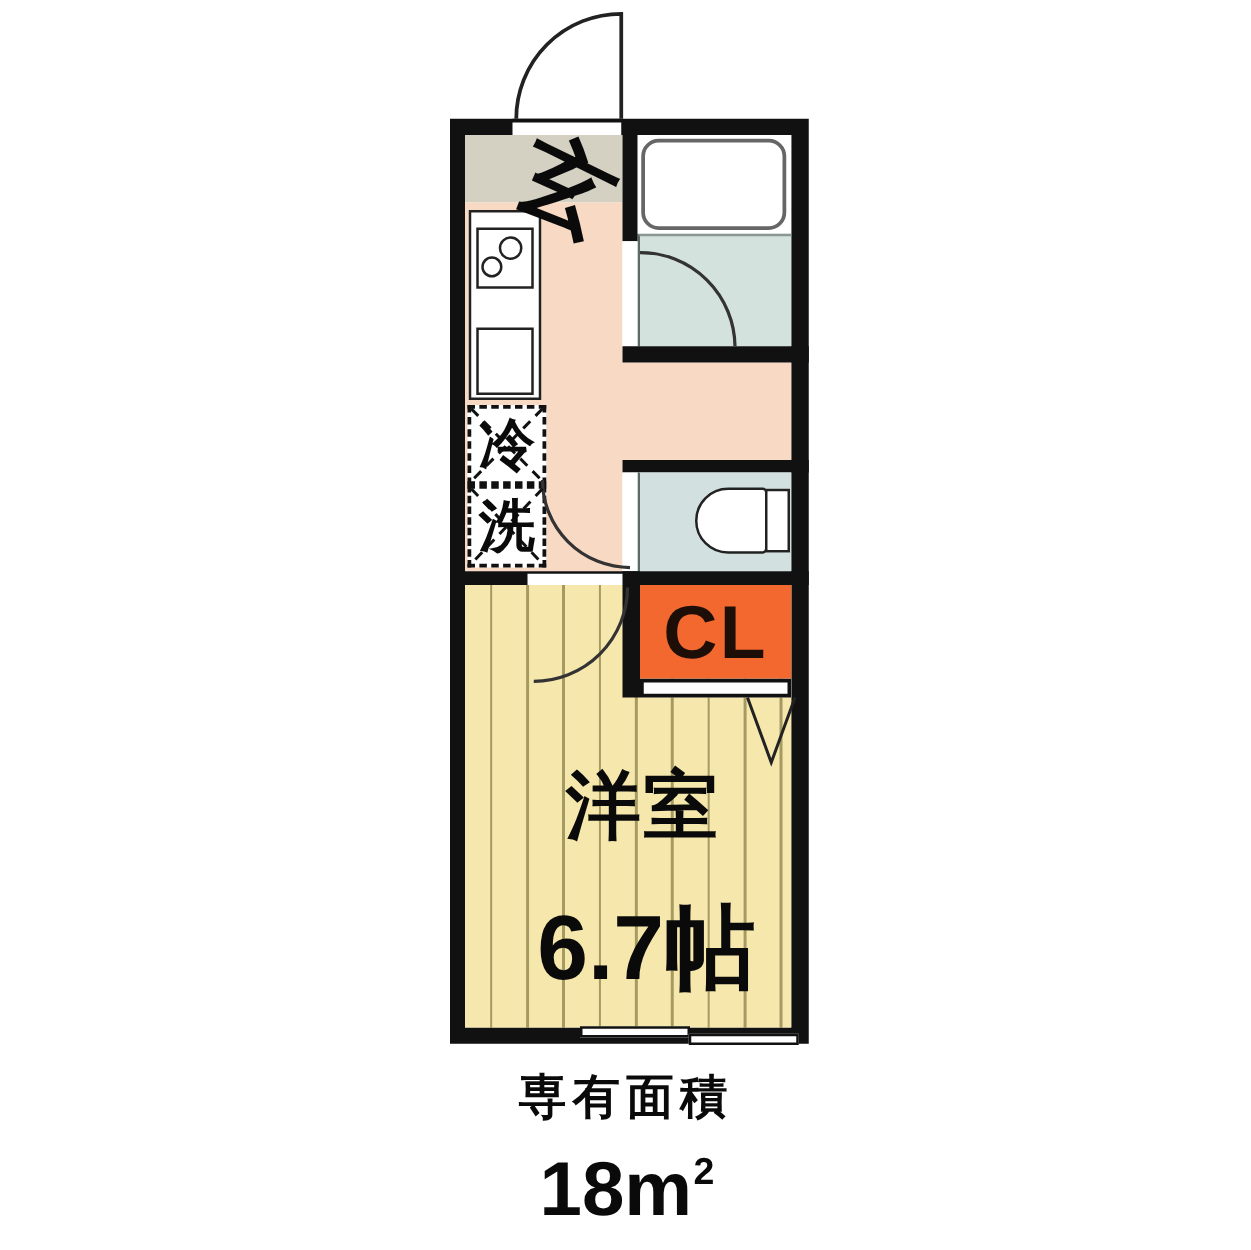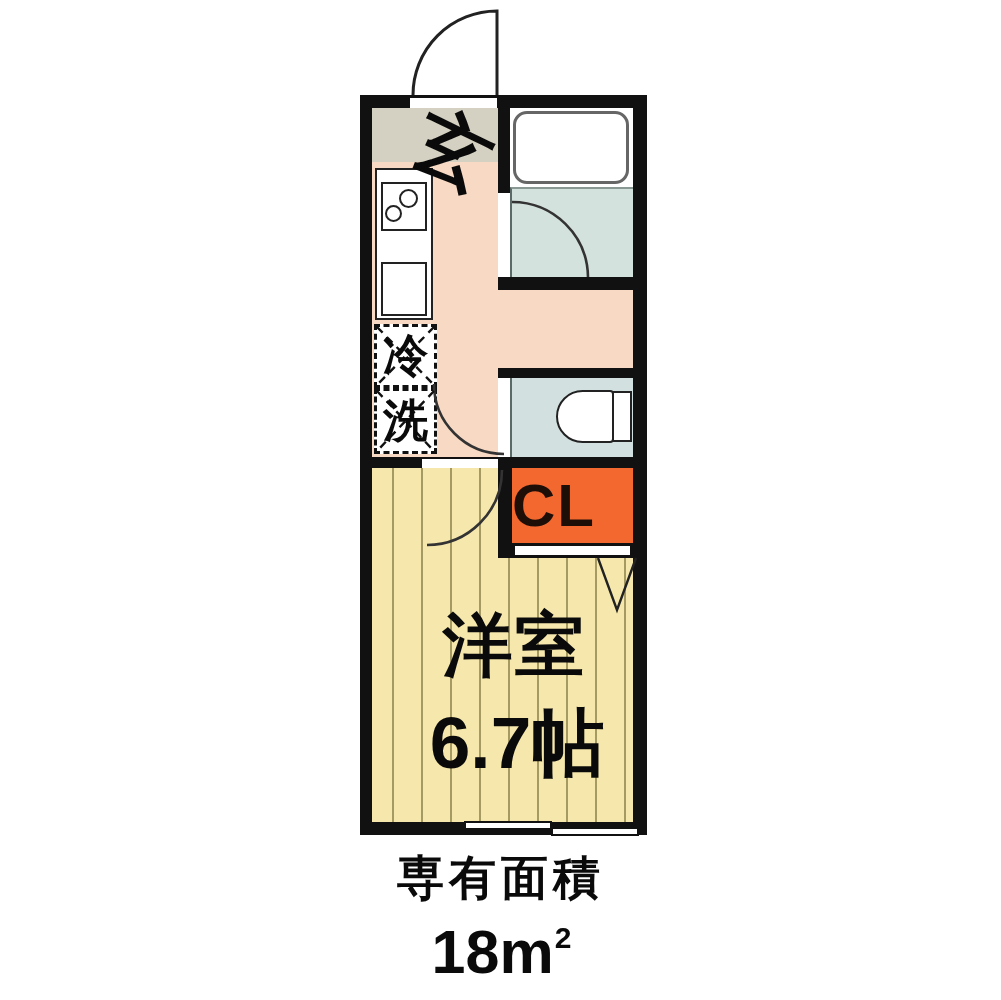--- a/index.html
+++ b/index.html
@@ -29,21 +29,21 @@
   .toilet-bowl{left:556px;top:390px;width:58px;height:53px;background:#fff;border:2.5px solid #222;border-radius:27px 4px 4px 27px / 27px 4px 4px 27px;}
   .room-wall-top{left:360px;top:457px;width:287px;height:11px;background:#111;}
   .room-door-gap{left:422px;top:459px;width:78px;height:9px;background:#fff;}
   .closet-left-wall{left:498px;top:457px;width:14px;height:101px;background:#111;}
   .room-floor{
     left:372px;top:468px;width:261px;height:354px;
     background:repeating-linear-gradient(to right,#f6e8ac 0px,#f6e8ac 27px,#a59a62 27px,#a59a62 29px);
     background-position:-7px 0;
   }
   .closet-box{left:512px;top:468px;width:121px;height:75px;background:#f2682f;
-    display:flex;align-items:center;}
+    display:flex;align-items:center;justify-content:center;}
   .closet-door-bar{left:512px;top:543px;width:121px;height:15px;background:#fff;border:3px solid #111;}
   .window-pane-1{left:464px;top:821px;width:88px;height:9px;background:#fff;border:2px solid #111;}
   .window-pane-2{left:551px;top:827px;width:88px;height:9px;background:#fff;border:2px solid #111;}
 
   
   .kitchen-counter{left:375px;top:168px;width:58px;height:152px;background:#fff;border:2.5px solid #222;}
   .stove-panel{left:381px;top:182px;width:46px;height:49px;background:#fff;border:2.5px solid #222;}
   .burner-large{left:399px;top:189px;width:19px;height:19px;border:2.5px solid #222;border-radius:50%;background:#fff;}
   .burner-small{left:385px;top:205px;width:17px;height:17px;border:2.5px solid #222;border-radius:50%;background:#fff;}
   .sink-basin{left:381px;top:262px;width:46px;height:54px;background:#fff;border:2.5px solid #222;}
@@ -57,24 +57,24 @@
   
   .arcs{left:0;top:0;width:1001px;height:1000px;pointer-events:none;}
 
   
   .lbl{color:#0a0a0a;font-weight:bold;text-align:center;}
   .genkan-label{left:405px;top:100px;width:95px;height:100px;font-size:76px;line-height:100px;
     transform:rotate(26deg);}
   .fridge-label{left:374px;top:331px;width:63px;font-size:45px;line-height:50px;}
   .washer-label{left:374px;top:396px;width:63px;font-size:45px;line-height:50px;}
   .closet-label{font-size:60px;font-weight:bold;color:#1d0f08;letter-spacing:2px;}
-  .room-name{left:372px;top:605px;width:285px;font-size:70px;line-height:80px;letter-spacing:2px;}
-  .room-size{left:372px;top:704px;width:290px;font-size:73px;line-height:78px;}
+  .room-name{left:372px;top:605px;width:285px;font-size:60px;line-height:80px;letter-spacing:2px;}
+  .room-size{left:372px;top:720px;width:290px;font-size:73px;line-height:78px;}
   .caption{left:306px;top:846px;width:390px;text-align:center;color:#0a0a0a;}
-  .caption-line1{font-size:47px;font-weight:bold;letter-spacing:5px;line-height:64px;}
+  .caption-line1{font-size:38px;font-weight:bold;letter-spacing:5px;line-height:64px;}
   .caption-line2{font-size:61px;font-weight:bold;line-height:64px;}
   .caption-line2 sup{font-size:30px;position:relative;top:-4px;left:1px;}
 </style>
 </head>
 <body>
 
 <div class="stage">
 
   <div class="abs outer-wall"></div>
   <div class="abs interior"></div>

